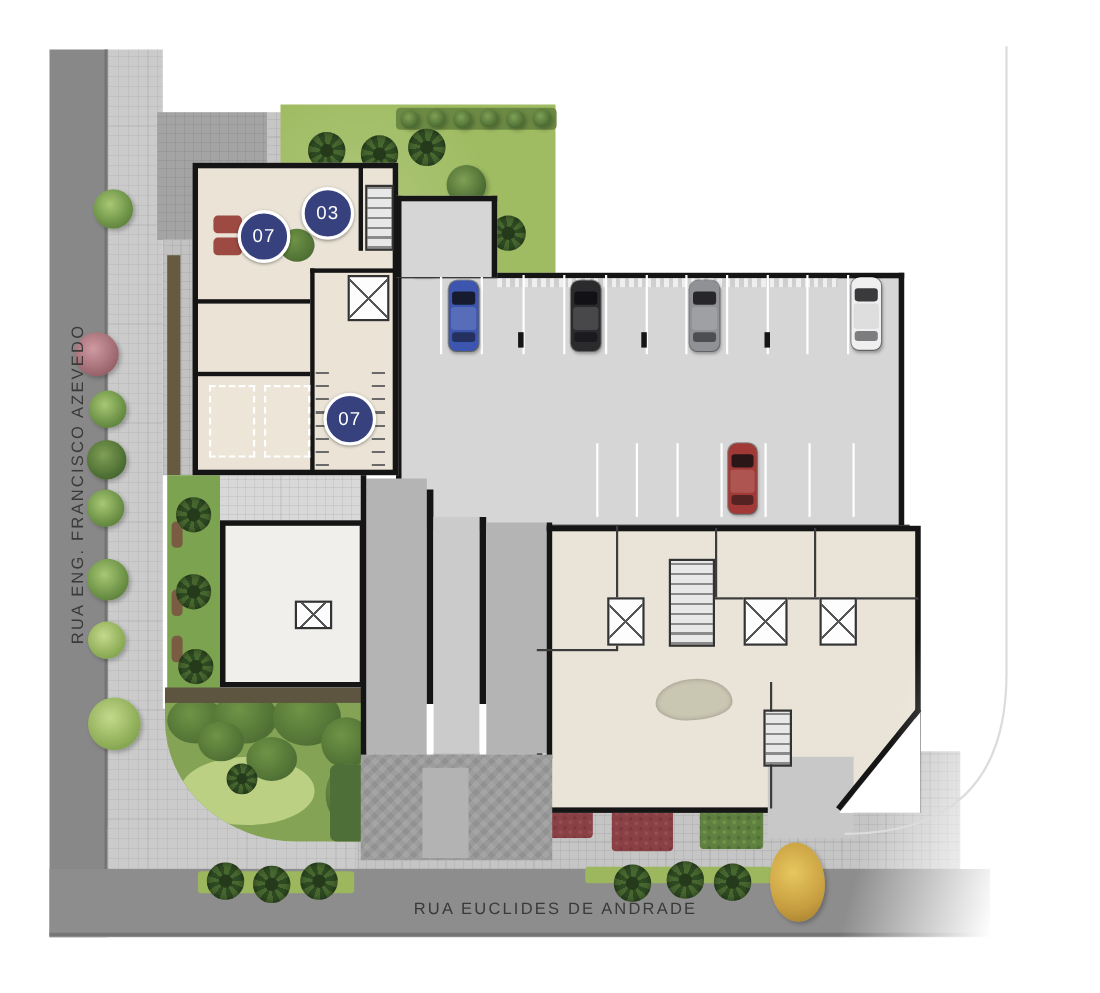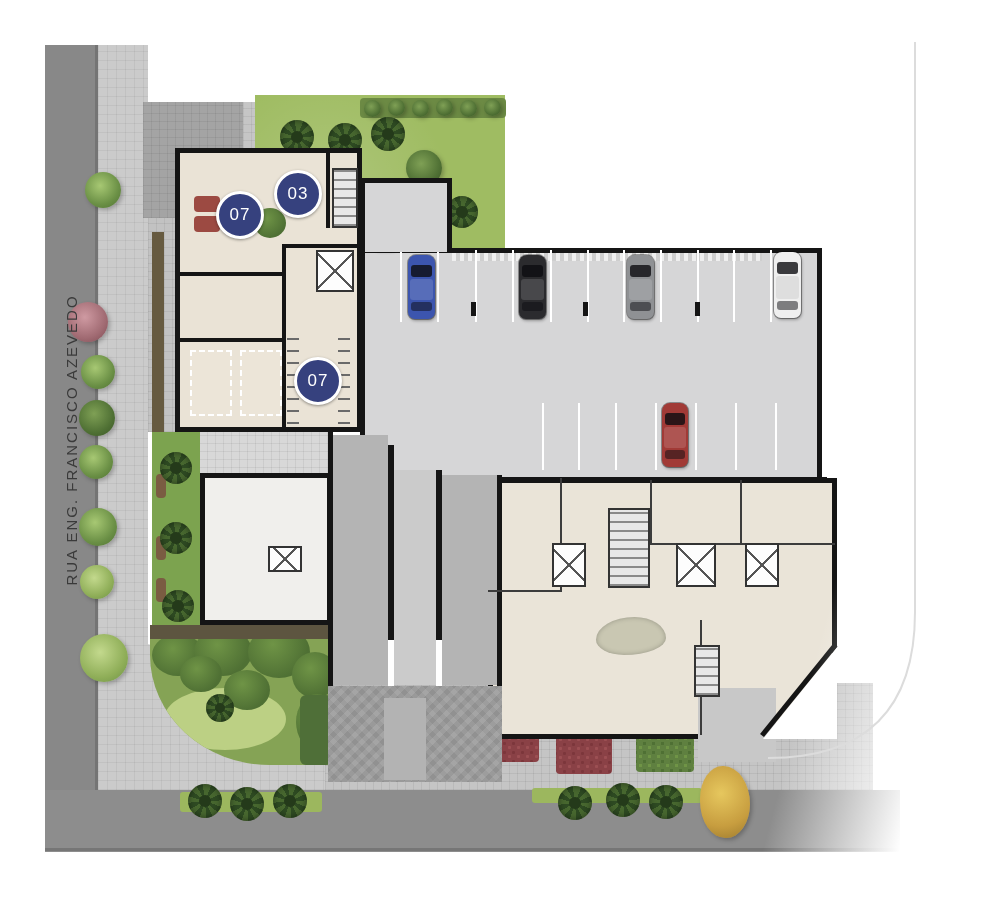--- a/index.html
+++ b/index.html
@@ -308,14 +308,15 @@
     <span>07</span>
   </div>
   <div class="abs badge" style="left:274px;top:170px">
     <span>03</span>
   </div>
   <div class="abs badge" style="left:294px;top:357px">
     <span>07</span>
   </div>
 
   <div class="abs street-label label-left">RUA ENG. FRANCISCO AZEVEDO</div>
+  <div class="abs street-label label-bottom">RUA EUCLIDES DE ANDRADE</div>
 
 </div>
 
 </body></html>

